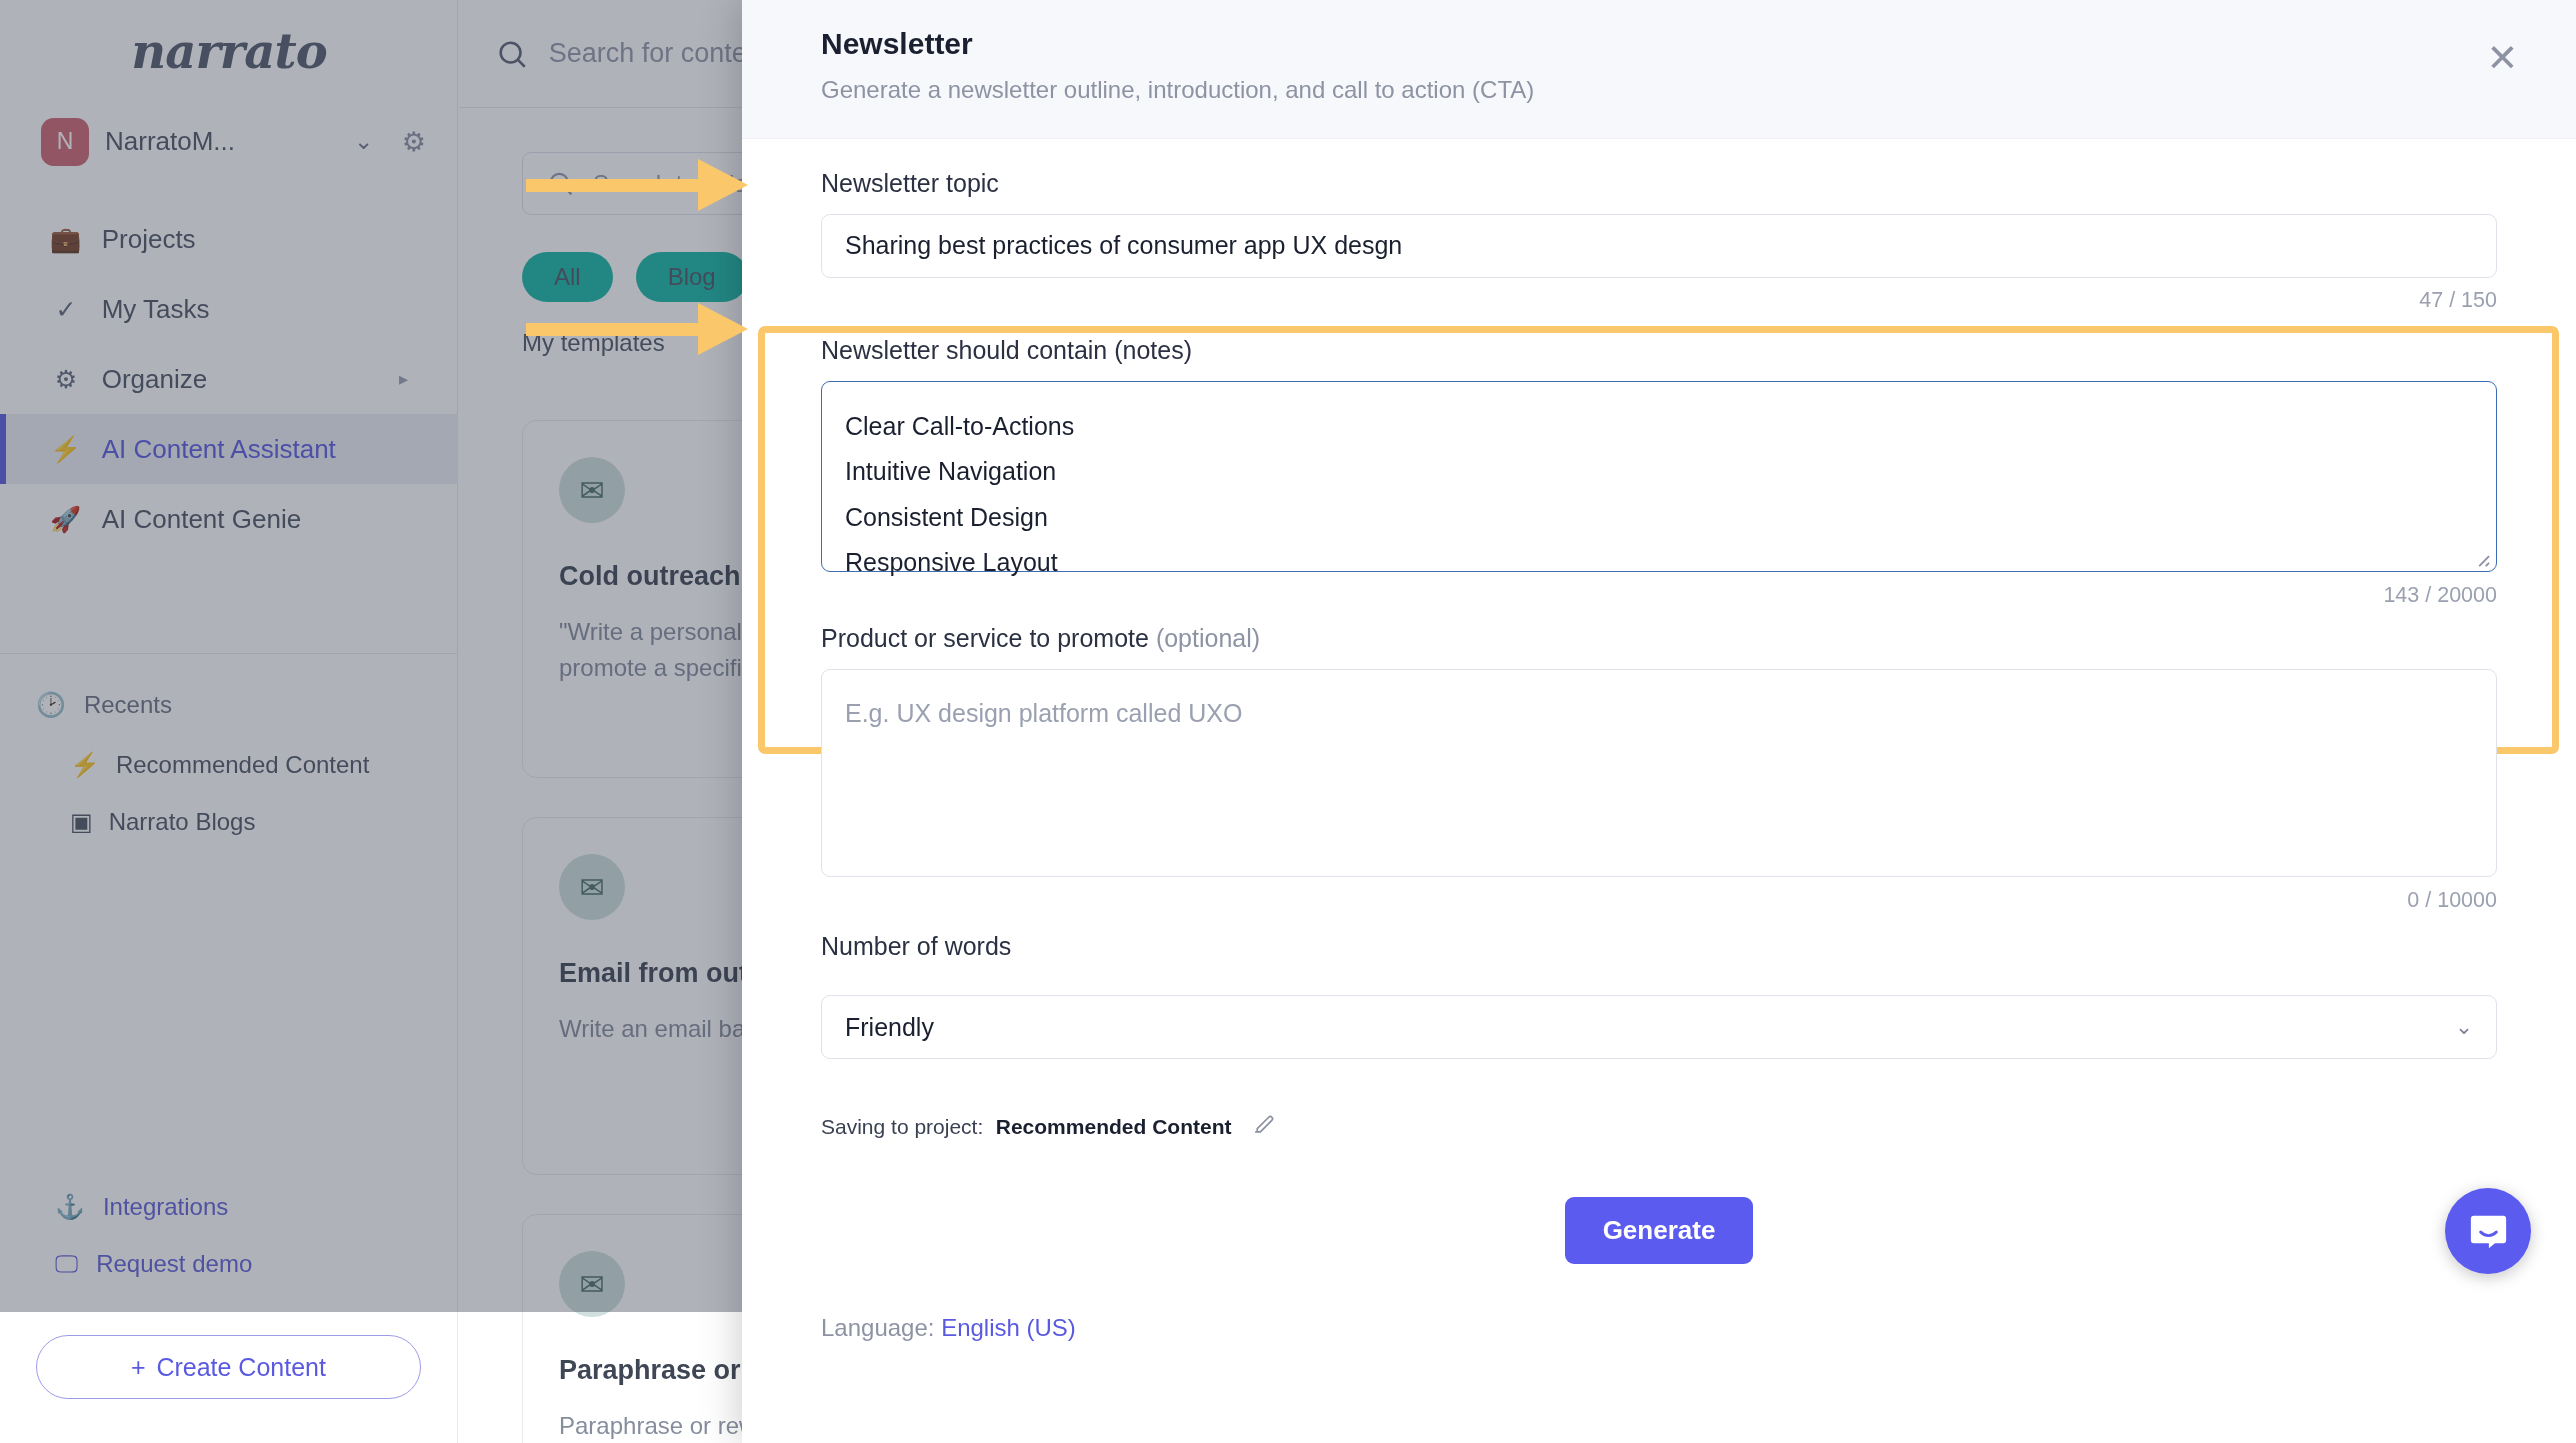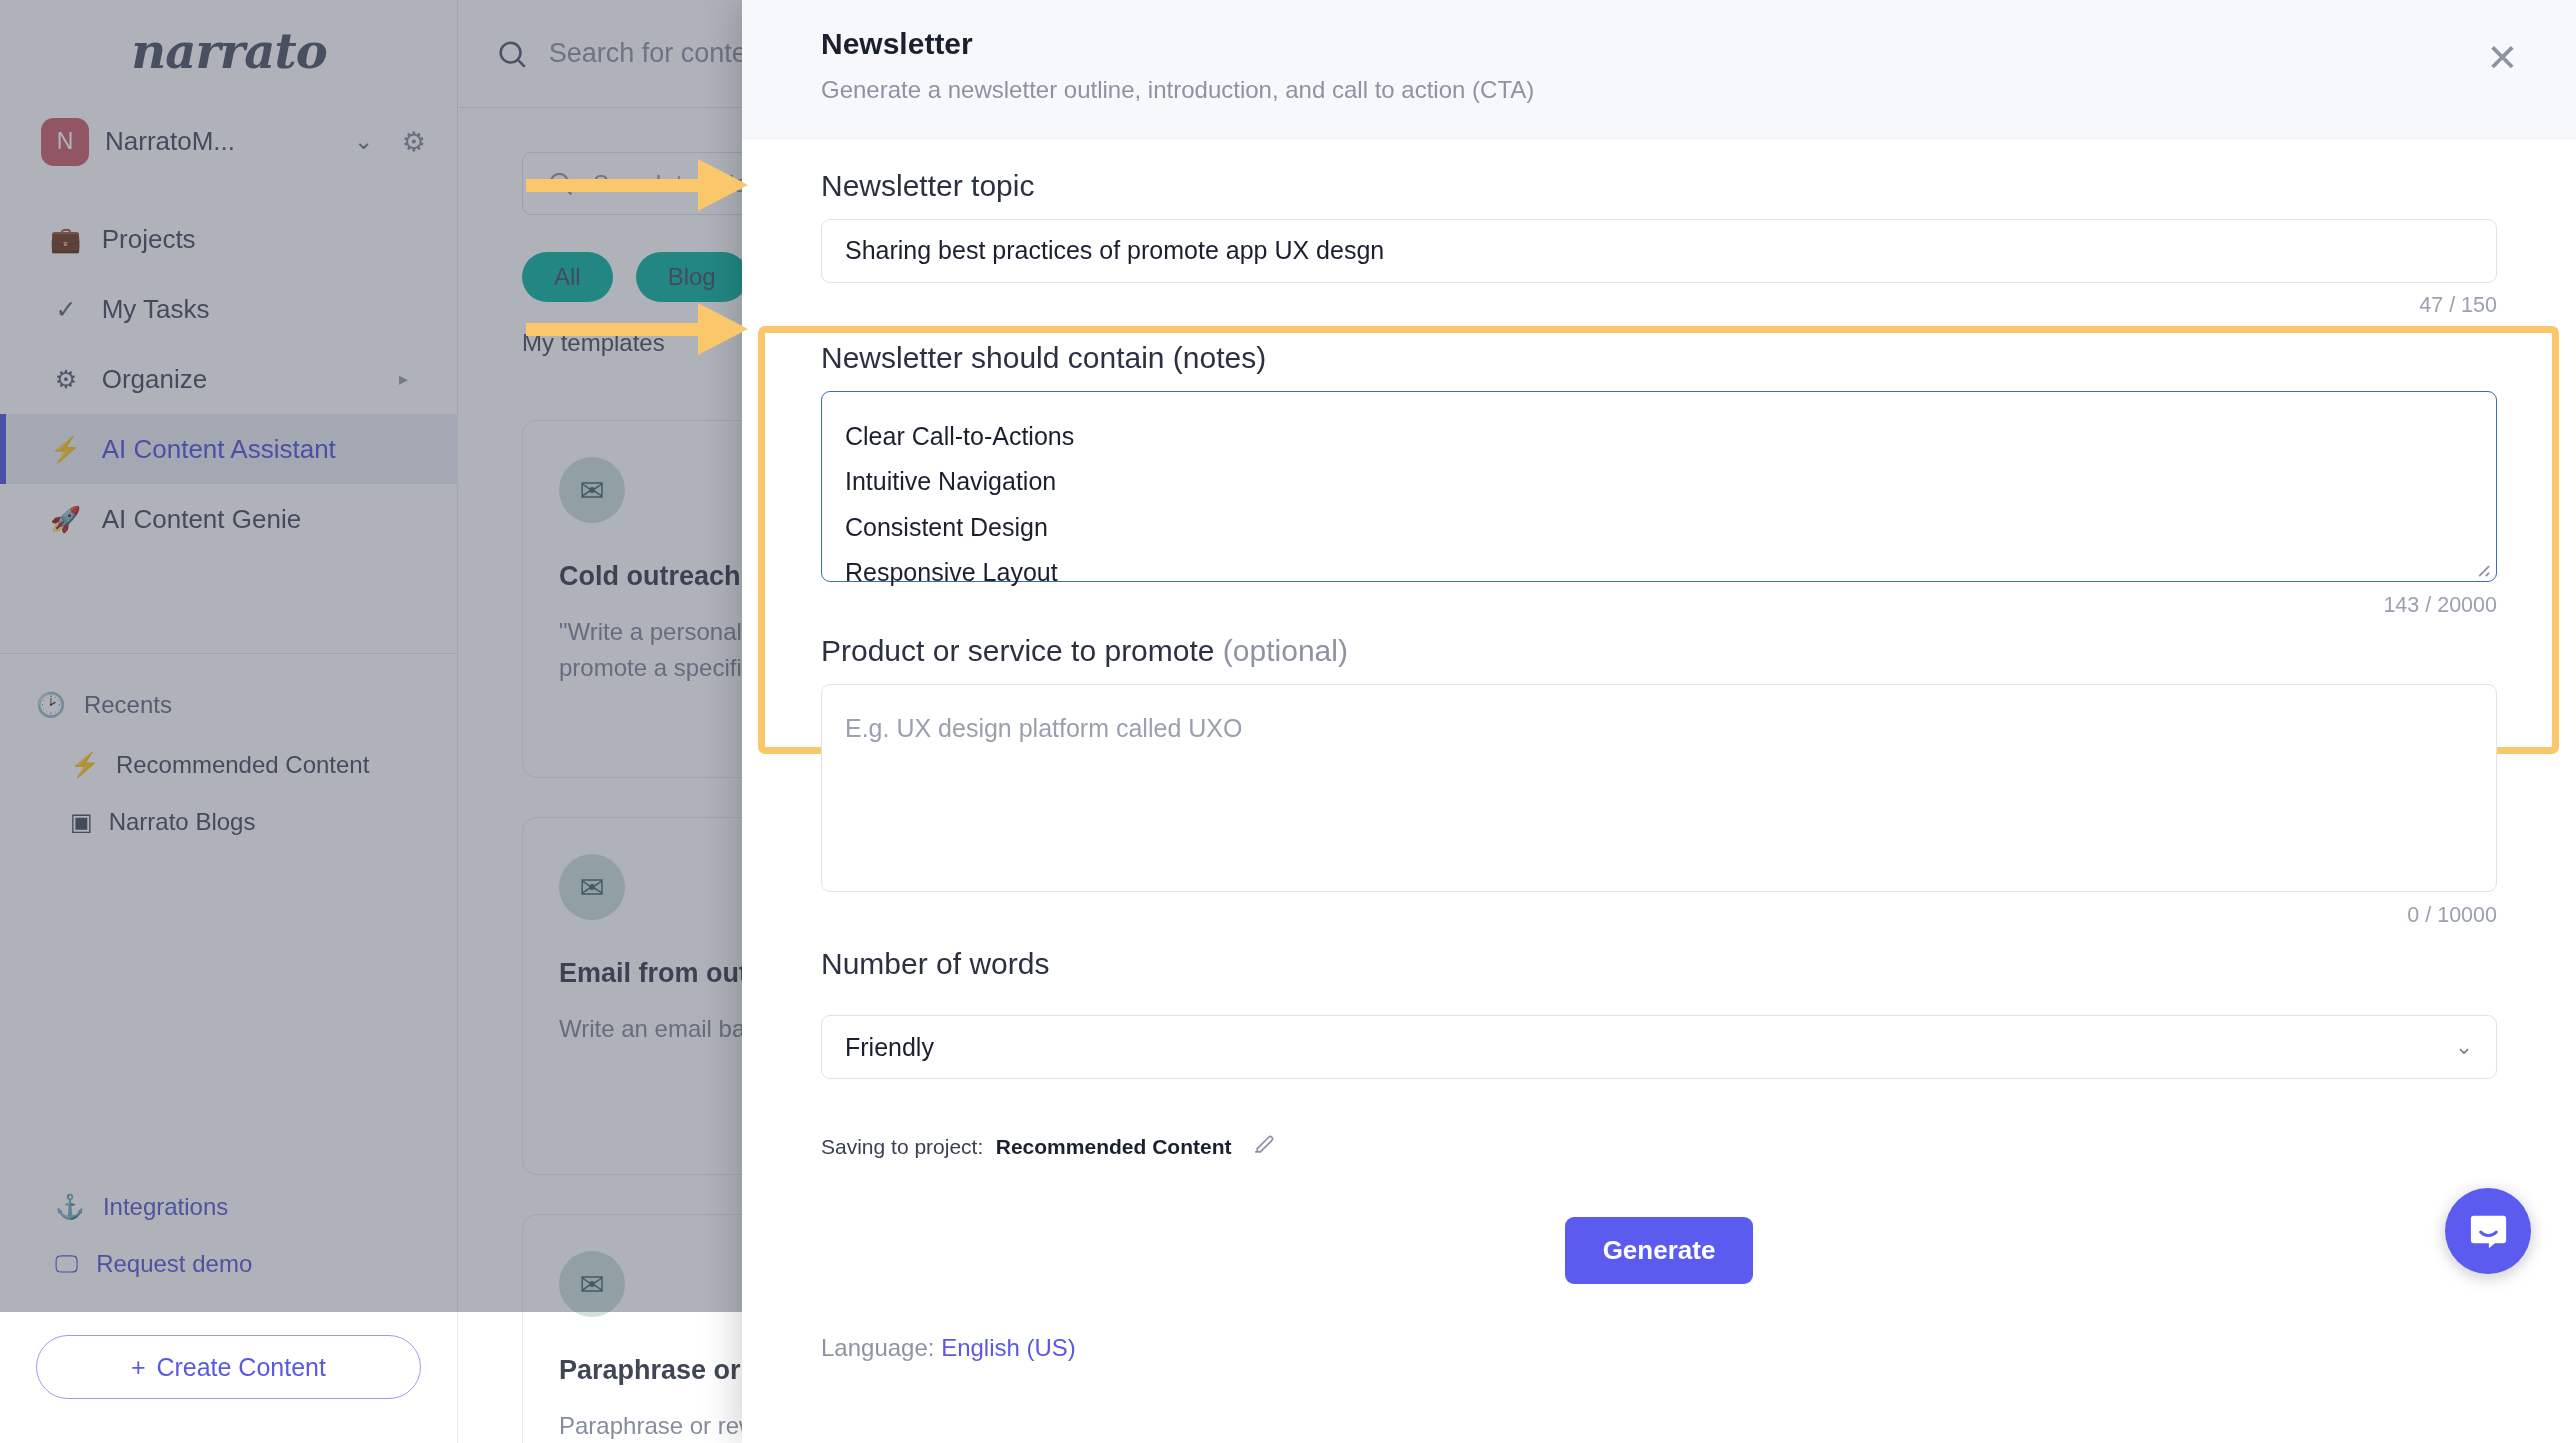--- a/index.html
+++ b/index.html
@@ -126,21 +126,21 @@
   }
 
   .modal-body { position: relative; padding: 0 79px; }
 
   .highlight-box {
     position: absolute; left: 16px; top: 157px; width: 1801px; height: 428px;
     border: 7.2px solid #fac86a; border-radius: 7.2px; pointer-events: none;
   }
 
   .field { position: relative; }
-  .flabel { font-size: 30px; color: #2b3142; margin-bottom: 16px; }
+  .flabel { font-size: 25px; color: #2b3142; margin-bottom: 16px; }
   .flabel .opt { color: #8d93a3; }
   .finput {
     width: 100%; height: 64px; border: 1.3px solid #dfe2ea; border-radius: 9px;
     padding: 0 23px; font-size: 25px; color: #1b2030;
     display: flex; align-items: center; background: #fff;
   }
   .finput.ph-only { color: #9aa0b0; }
   .ftextarea {
     width: 100%; border: 1.3px solid #dfe2ea; border-radius: 9px;
     padding: 21.5px 23px; font-size: 25px; color: #1b2030; background: #fff; position: relative;
@@ -322,21 +322,21 @@
       <div class="modal-sub">Generate a newsletter outline, introduction, and call to action (CTA)</div>
       <div class="close-x">✕</div>
     </div>
 
     <div class="modal-body">
 
       <div class="highlight-box"></div>
 
       <div class="field" style="margin-top:29.5px">
         <div class="flabel">Newsletter topic</div>
-        <div class="finput">Sharing best practices of promote app UX desgn</div>
+        <div class="finput">Sharing best practices of consumer app UX desgn</div>
         <div class="counter">47 / 150</div>
       </div>
 
       <div class="field" style="margin-top:23px">
         <div class="flabel">Newsletter should contain (notes)</div>
         <div class="ftextarea focused" style="height:191px">
           <div class="line">Clear Call-to-Actions</div>
           <div class="line">Intuitive Navigation</div>
           <div class="line">Consistent Design</div>
           <div class="line">Responsive Layout</div>

